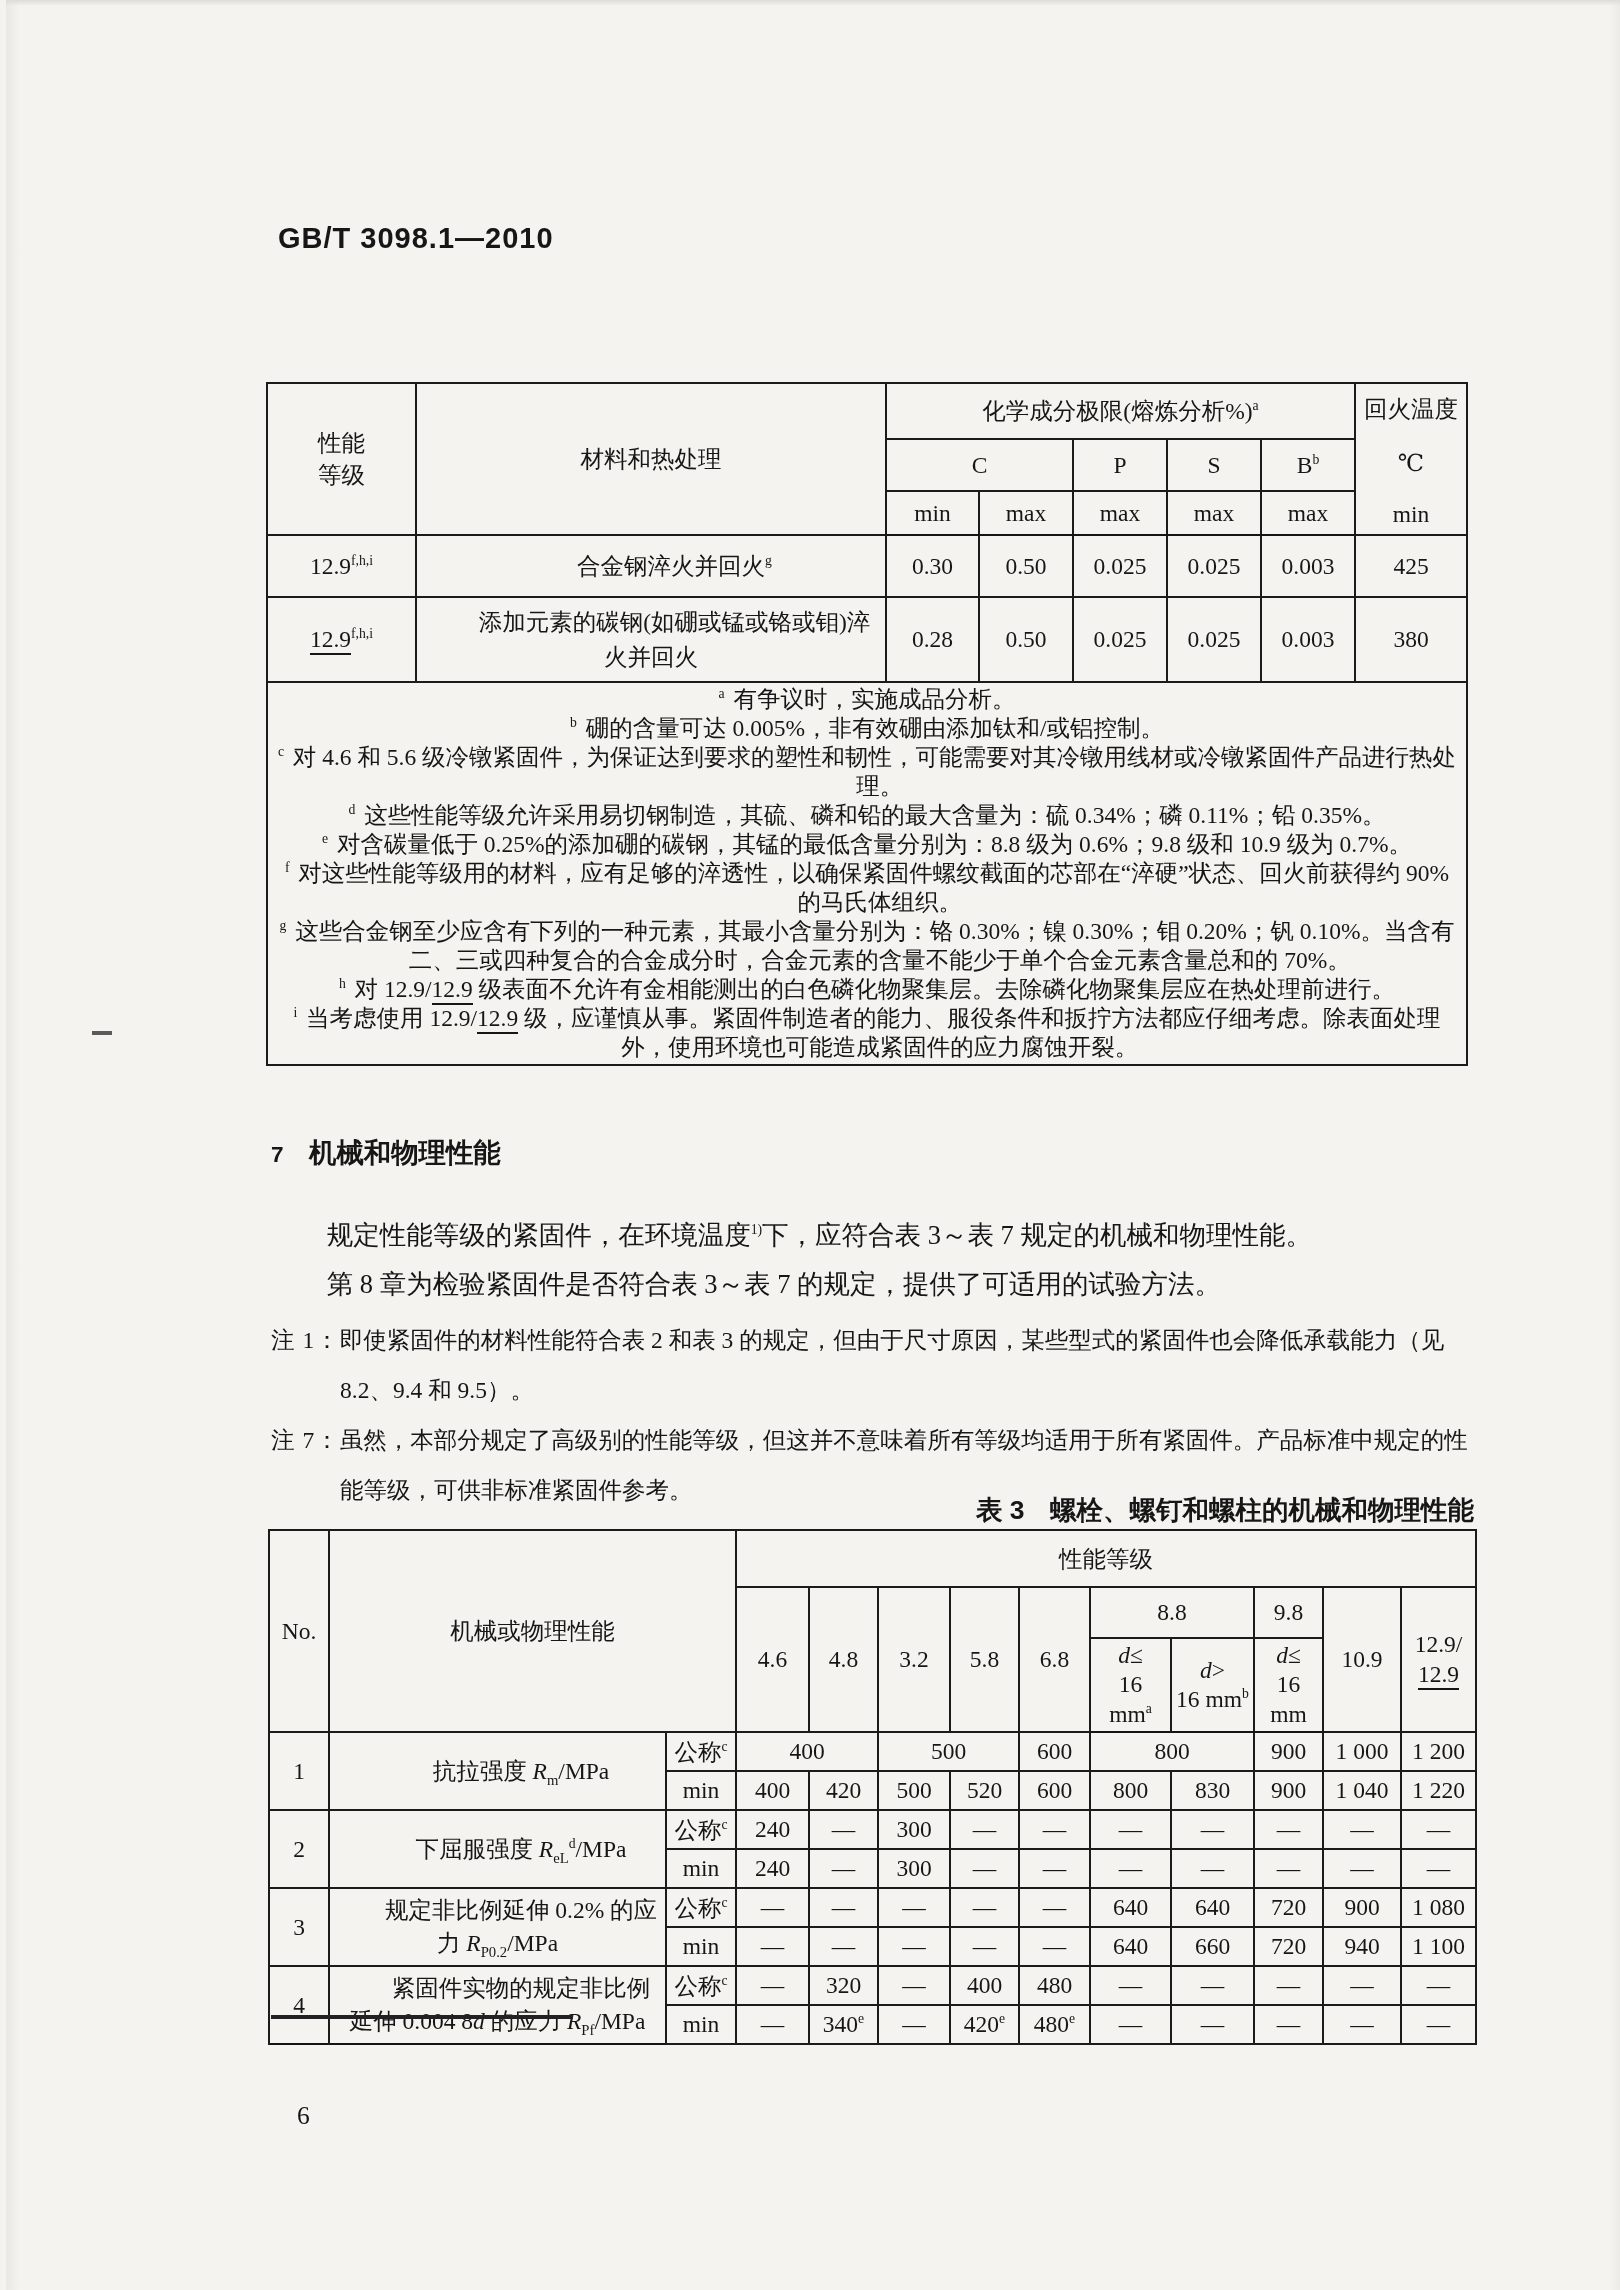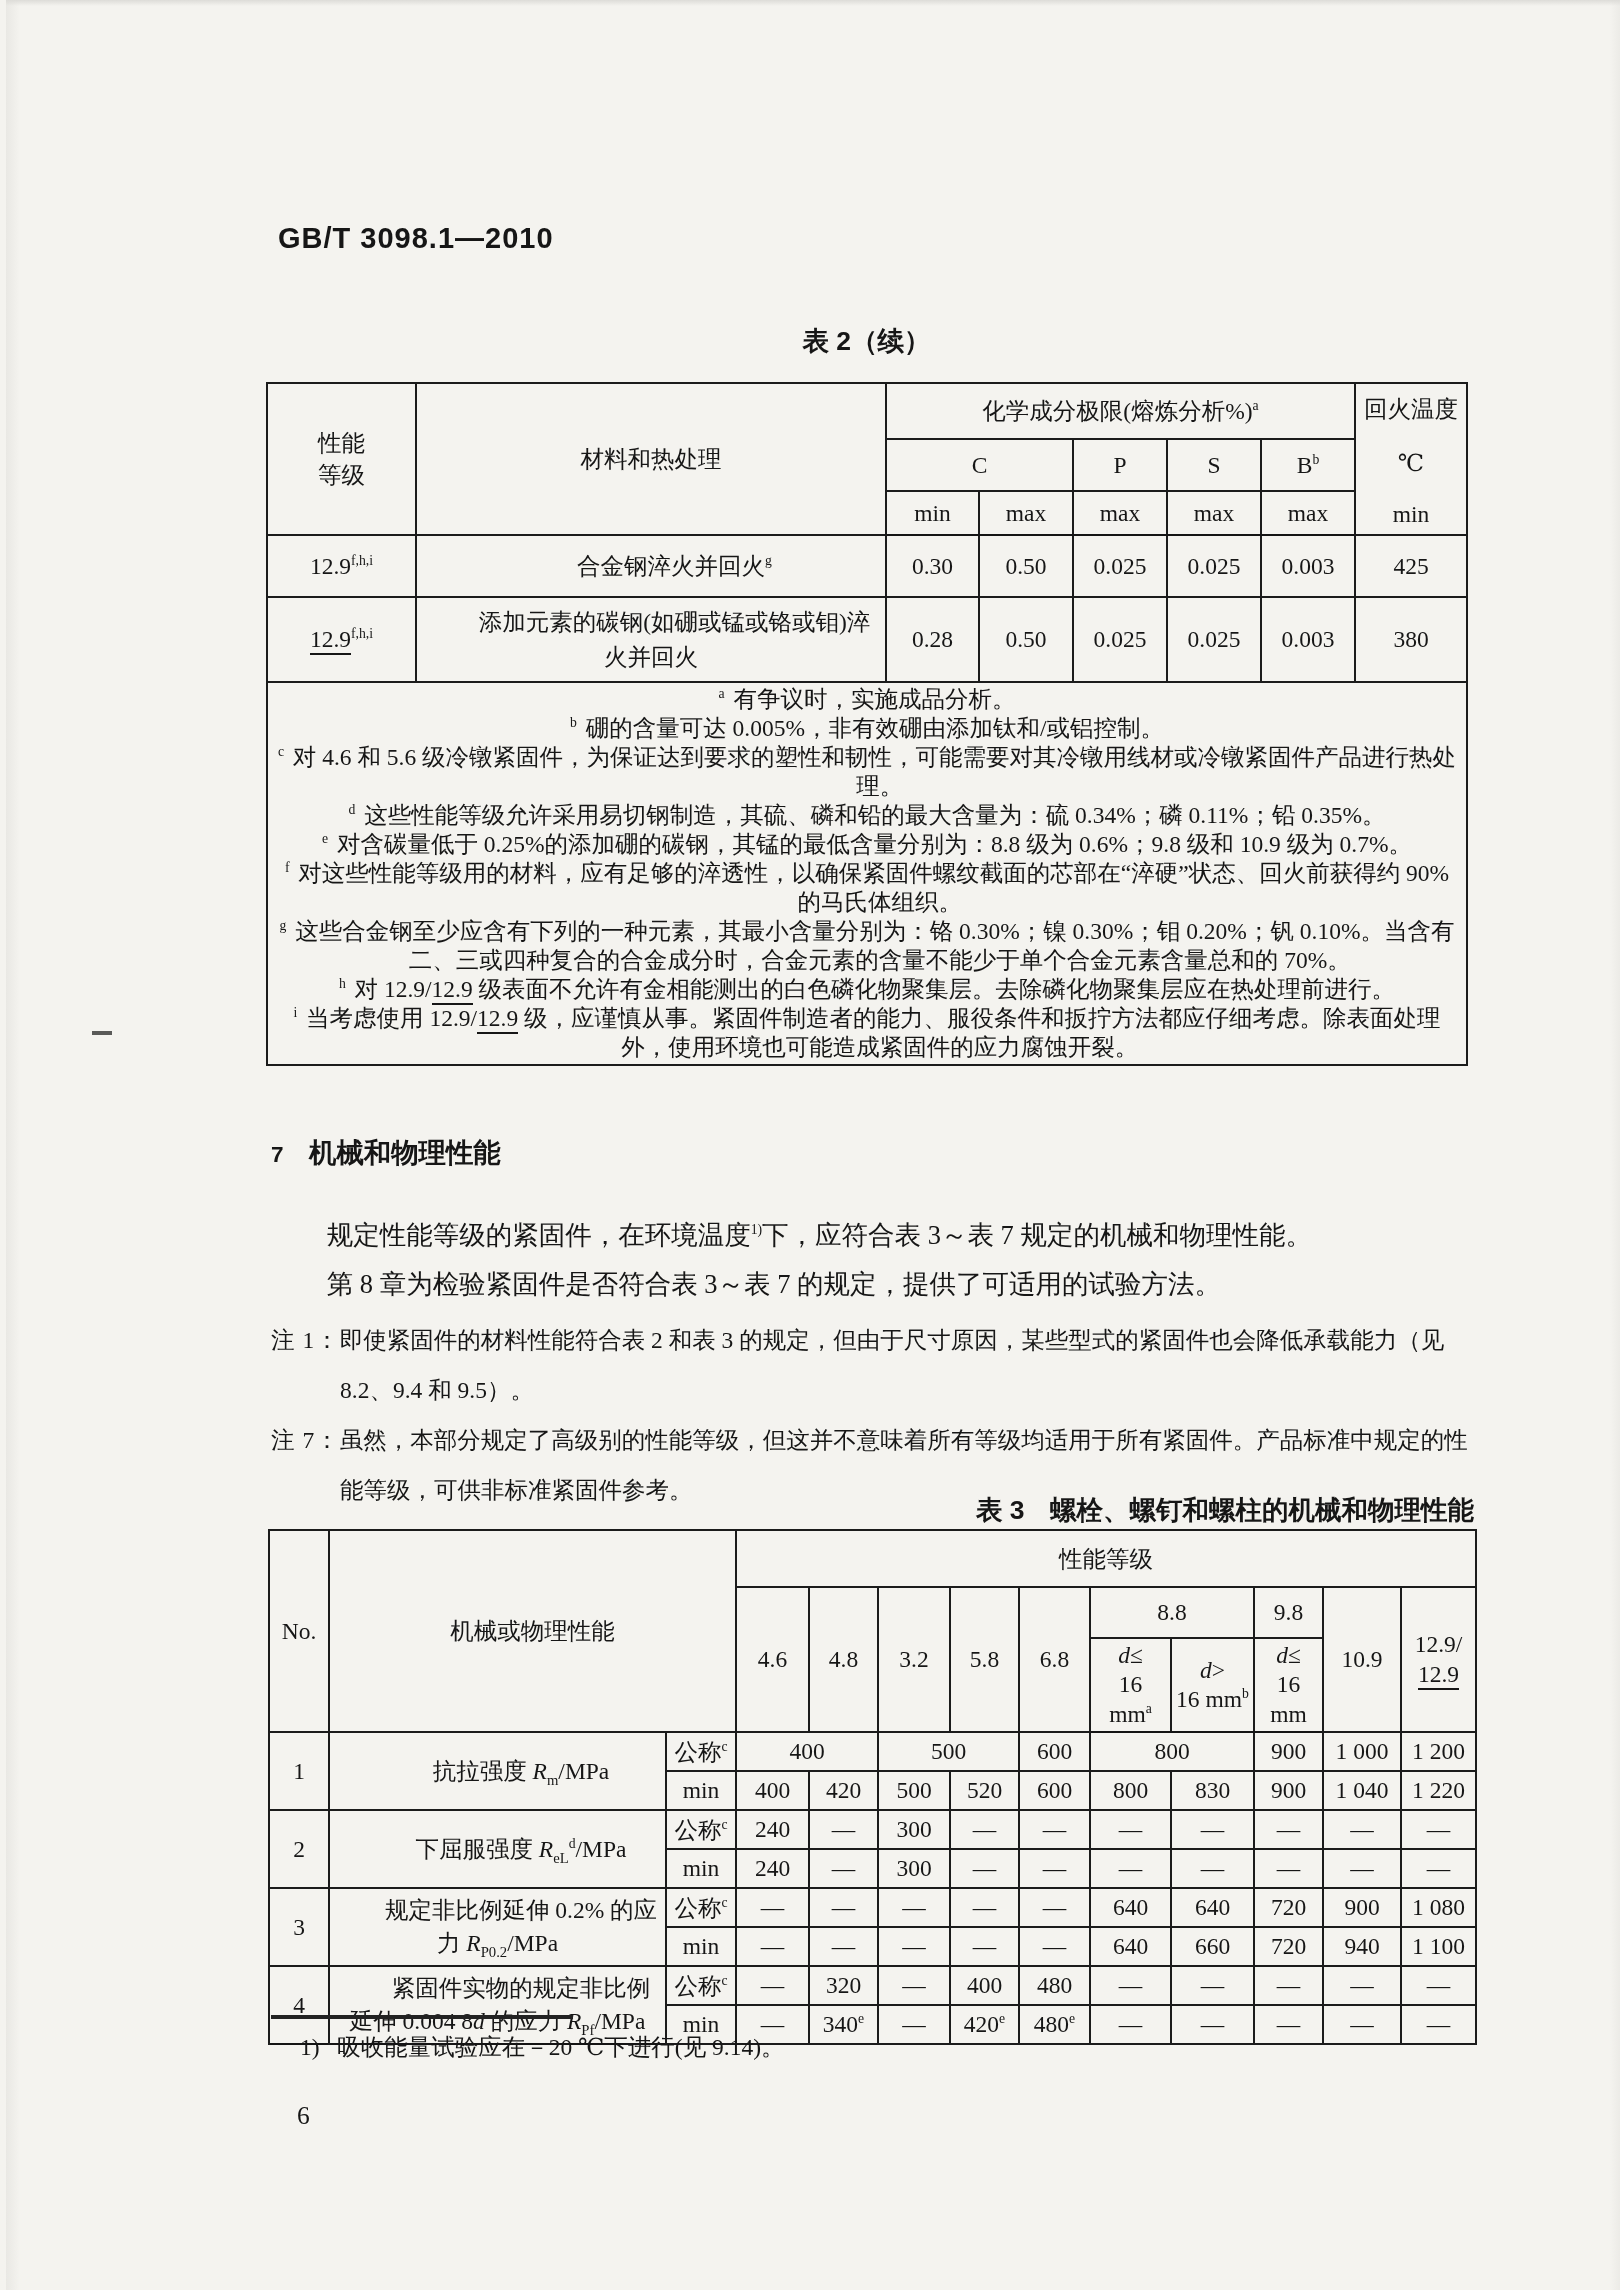--- a/index.html
+++ b/index.html
@@ -80,21 +80,20 @@
 </style>
 </head>
 <body>
 
 <div class="page">
   <div class="edge-top"></div>
   <div class="artifact-dash"></div>
 
   <div class="doc-number">GB/T 3098.1—2010</div>
 
-  <div class="t2-title">表 2（续）</div>
 
   <table id="table2" class="tbl">
     <colgroup>
       <col style="width:149px">
         <col style="width:470px">
         <col style="width:93px">
         <col style="width:94px">
       <col style="width:94px">
         <col style="width:94px">
         <col style="width:94px">
@@ -366,18 +365,15 @@
       <td class="num latin">—</td>
       <td class="num latin">—</td>
       <td class="num latin">—</td>
       <td class="num latin">—</td>
       <td class="num latin">—</td>
     </tr>
   </tbody>
     </table>
 
   <div class="fn-rule"></div>
-  <div class="footer-fn">
-    <span class="idx latin">1)</span><span>吸收能量试验应在－20 ℃下进行(见 9.14)。</span>
-  </div>
   <div class="page-number latin">6</div>
 </div>
 
 
 </body></html>

